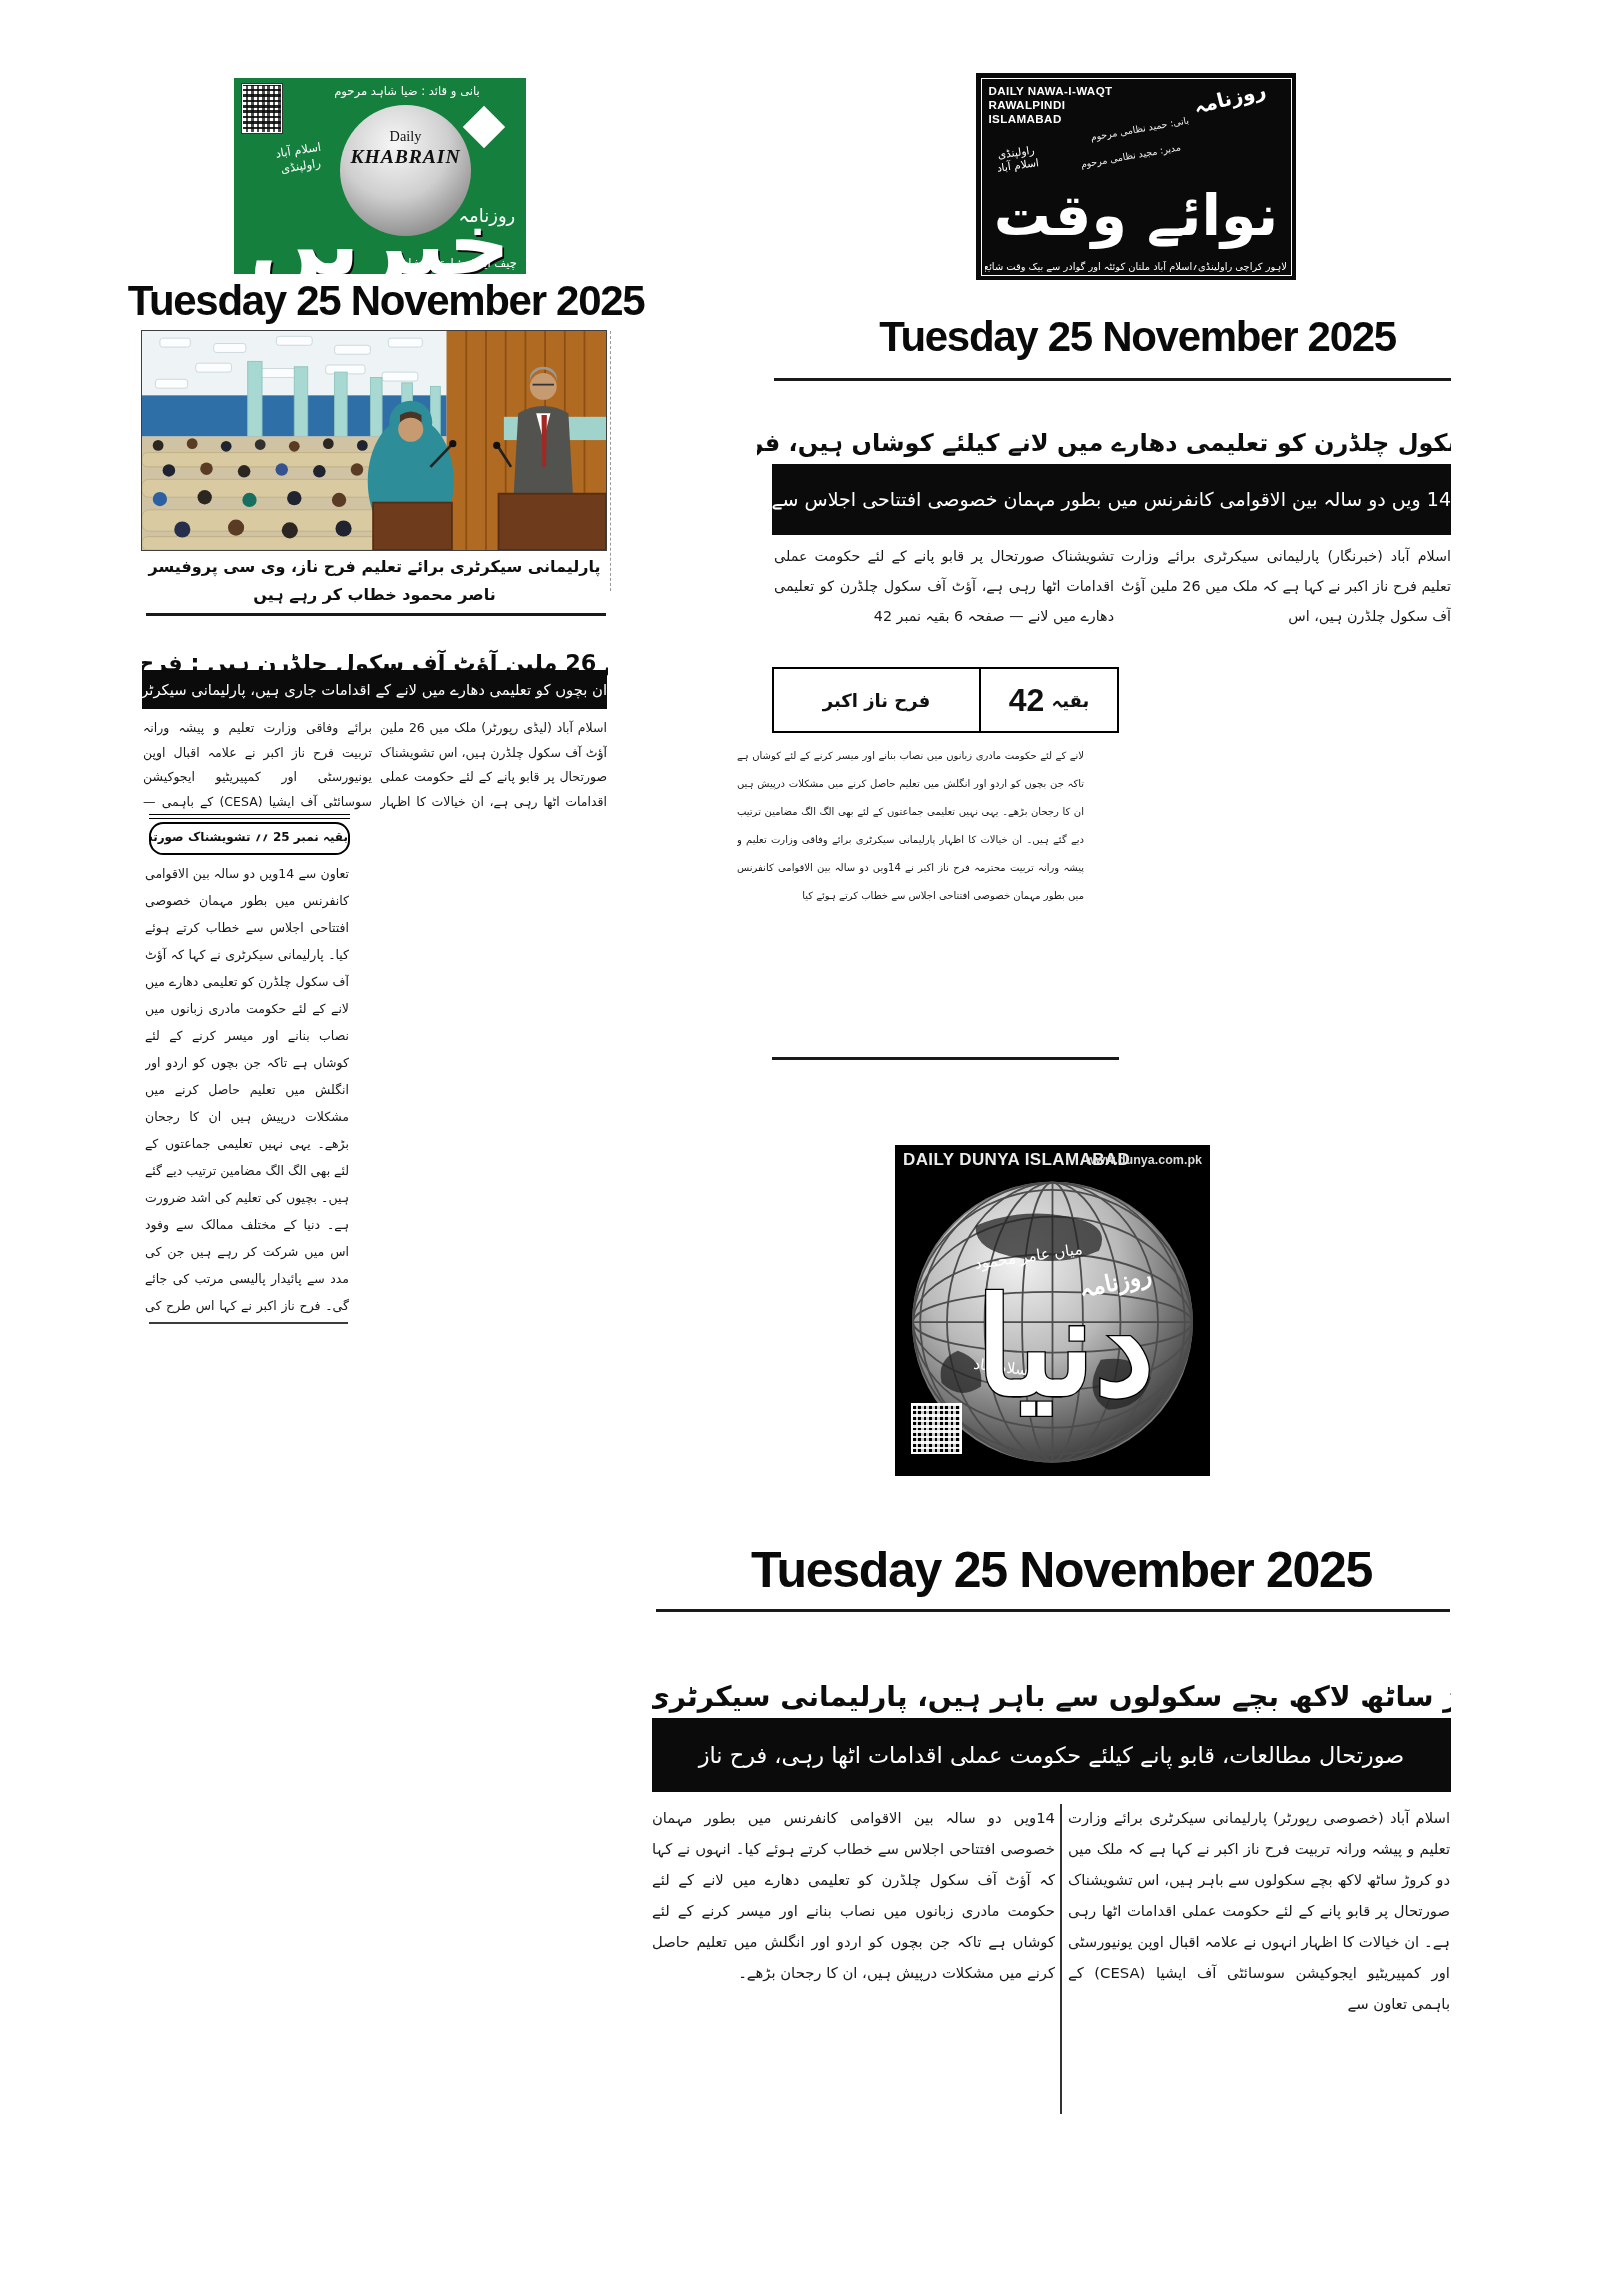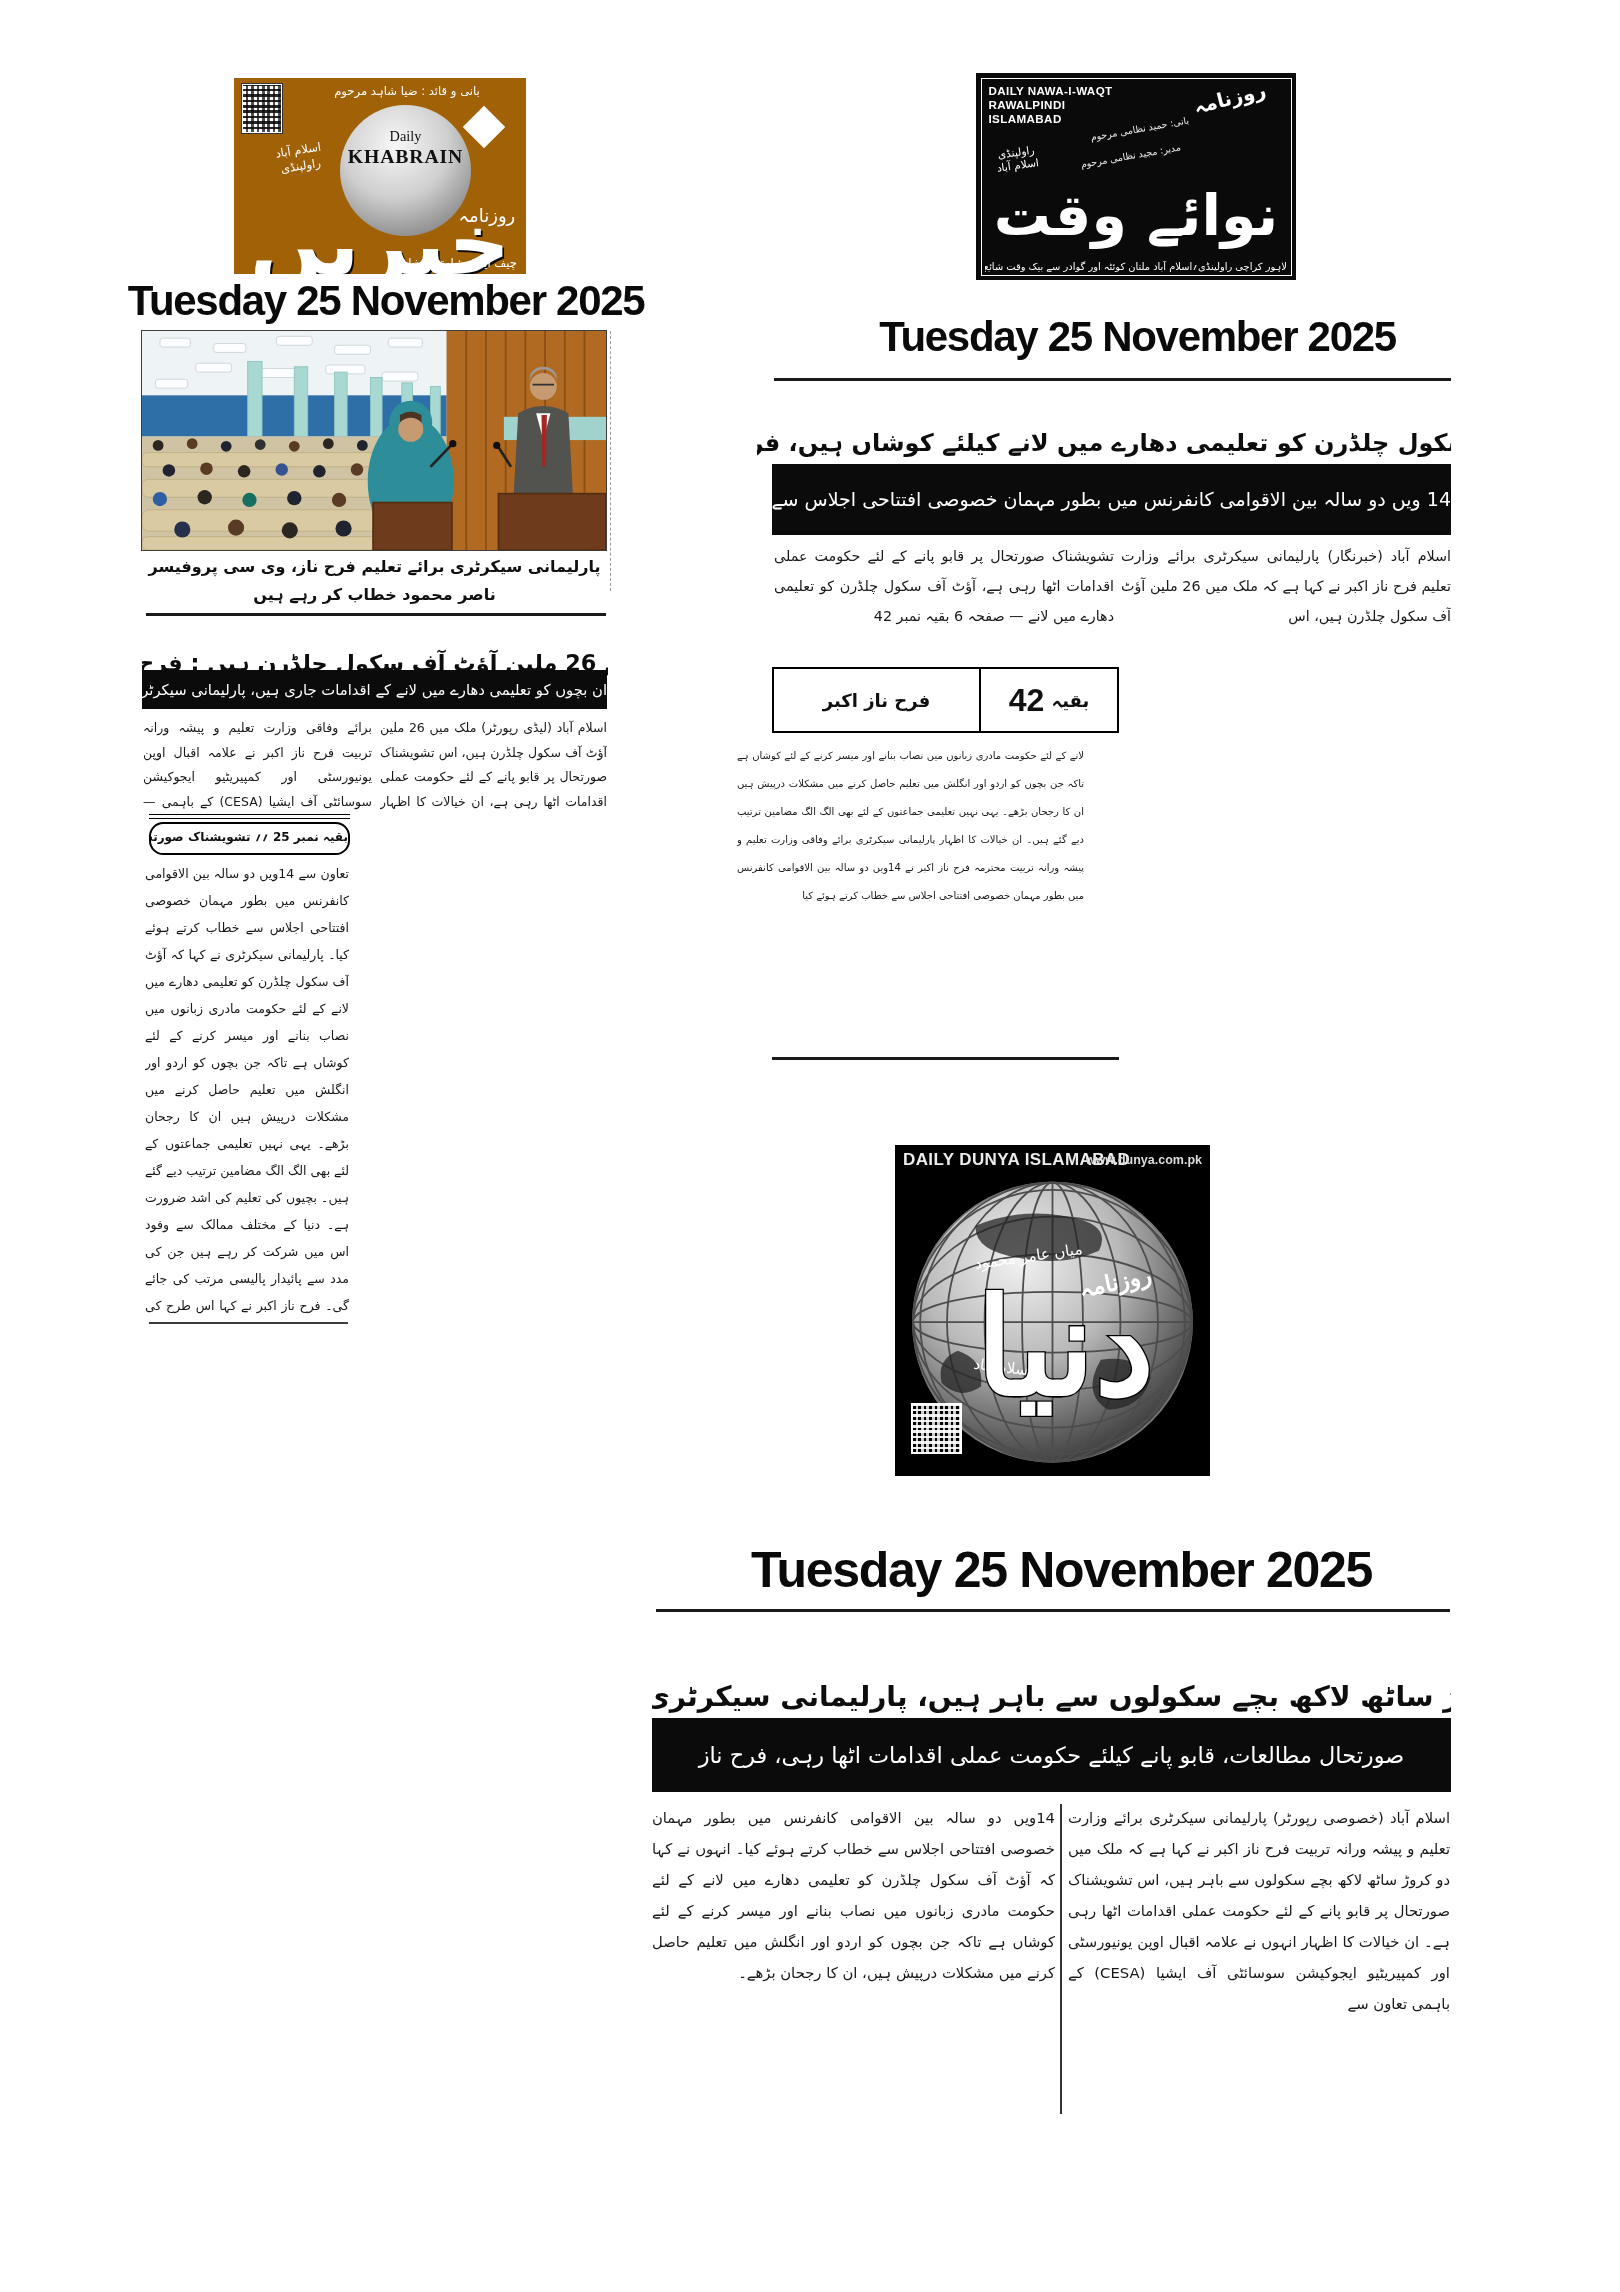--- a/index.html
+++ b/index.html
@@ -12,30 +12,30 @@
   .rule{background:#1a1a1a;}
   .bar{background:#0b0b0b;color:#fff;text-align:center;overflow:hidden;white-space:nowrap;}
   .headline{display:flex;align-items:center;justify-content:center;font-weight:700;
             color:#0d0d0d;white-space:nowrap;overflow:hidden;}
   .bodycol{text-align:justify;color:#181818;overflow:hidden;}
   .qr{background-color:#f4f4f4;border:1.8px solid #fff;outline:0.9px solid #333;
       background-image:
         repeating-linear-gradient(0deg, rgba(0,0,0,0) 0 2.7px, rgba(10,10,10,.88) 2.7px 5.4px),
         repeating-linear-gradient(90deg, #fff 0 2.7px, rgba(20,20,20,.75) 2.7px 5.4px);}
   
-  .mh-khabrain{left:234px;top:78px;width:292px;height:196px;background:#a16207;overflow:hidden;}
+  .mh-khabrain{left:234px;top:78px;width:292px;height:196px;background:#15803d;overflow:hidden;}
   .kb-qr{left:8px;top:6.3px;width:38px;height:47px;}
   .kb-founder{top:6.3px;left:63px;width:220px;text-align:center;font-size:11.6px;color:#fff;}
   .kb-cities{left:36px;top:64px;width:59px;font-size:11.6px;line-height:16px;color:#fff;
              text-align:center;transform:rotate(-9deg);}
   .kb-globe{left:106px;top:27px;width:131px;height:131px;border-radius:50%;z-index:0;
             background:radial-gradient(circle at 42% 30%, #f7f7f7 0%, #cfcfcf 45%, #8d8d8d 80%, #6f6f6f 100%);
             display:flex;flex-direction:column;align-items:center;justify-content:flex-start;padding-top:23px;box-sizing:border-box;}
   .kb-daily{font-family:"Liberation Serif",serif;font-size:14.3px;color:#101010;}
-  .kb-name{font-family:"Liberation Serif",serif;font-weight:700;font-size:19.7px;color:#101010;letter-spacing:0.9px;}
+  .kb-name{font-family:"Liberation Serif",serif;font-weight:700;font-size:19.7px;color:#101010;letter-spacing:0.9px;font-style:italic;}
   .kb-callig{left:0;bottom:-12.5px;width:100%;text-align:center;font-size:86px;font-weight:700;
              color:#fff;z-index:1;line-height:1;text-shadow:1.8px 1.8px 0 #0a0a0a;}
   .kb-diamond{right:27px;top:34px;width:30px;height:30px;background:#fff;transform:rotate(45deg);z-index:1;}
   .kb-rozn{right:10.7px;top:127px;font-size:18px;color:#fff;z-index:2;}
   .kb-editor{right:9px;bottom:4.5px;font-size:11.6px;color:#fff;z-index:2;}
   
   .date1{left:103px;top:274px;width:566px;height:54px;font-size:42px;line-height:54px;}
   .photo{left:141px;top:330px;width:464px;height:219px;border:1.8px solid #3f3f3f;margin:0;background:#dfe7ea;}
   .clip-edge{left:610px;top:331px;height:260px;width:0;border-left:1.8px dashed #9a9a9a;}
   .caption{left:145px;top:553px;width:459px;text-align:center;font-weight:700;font-size:16px;

